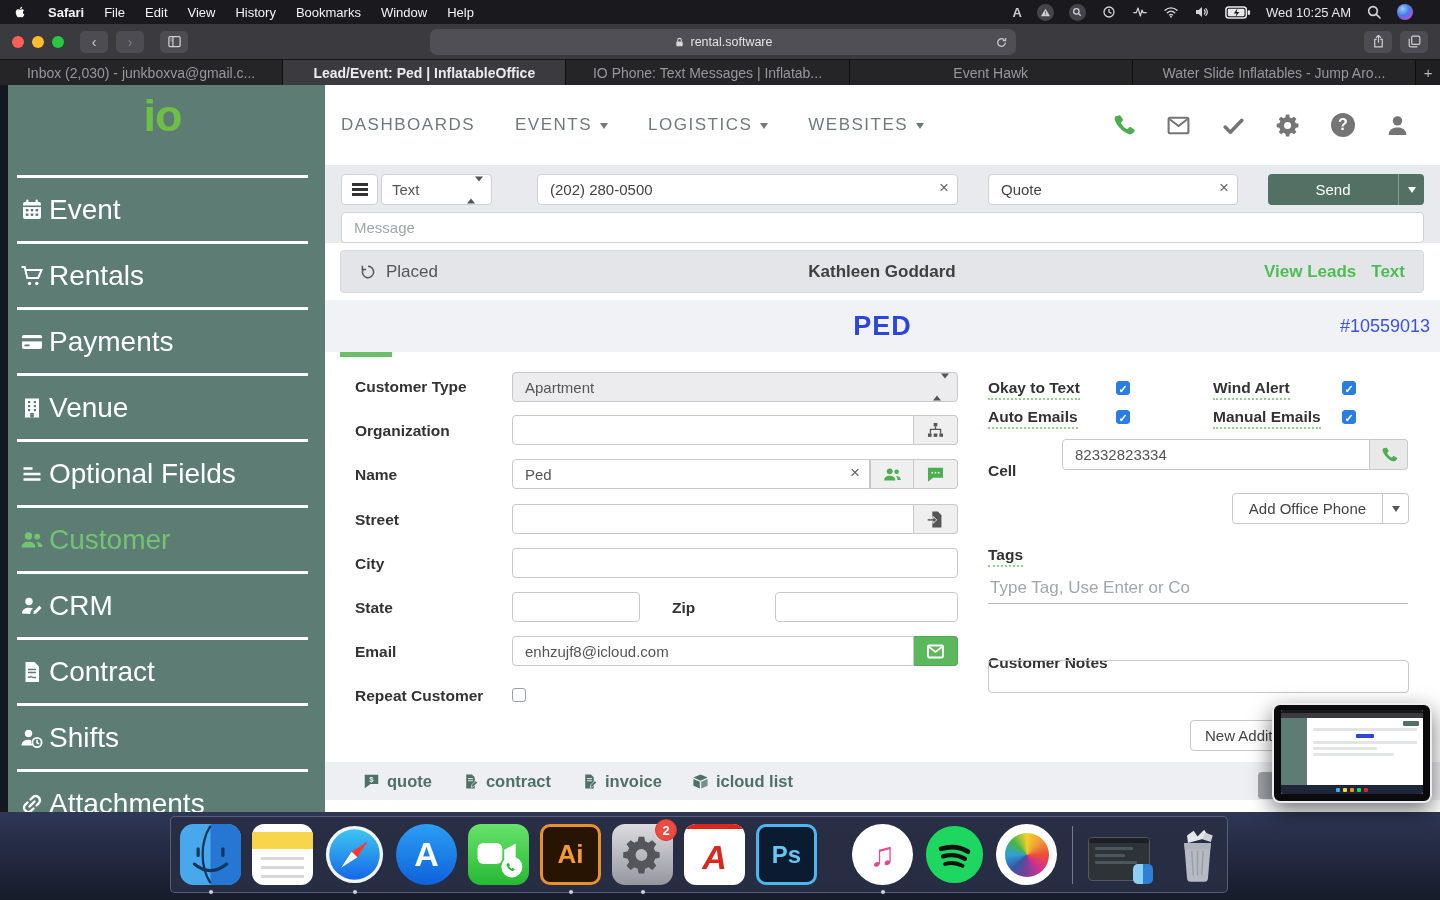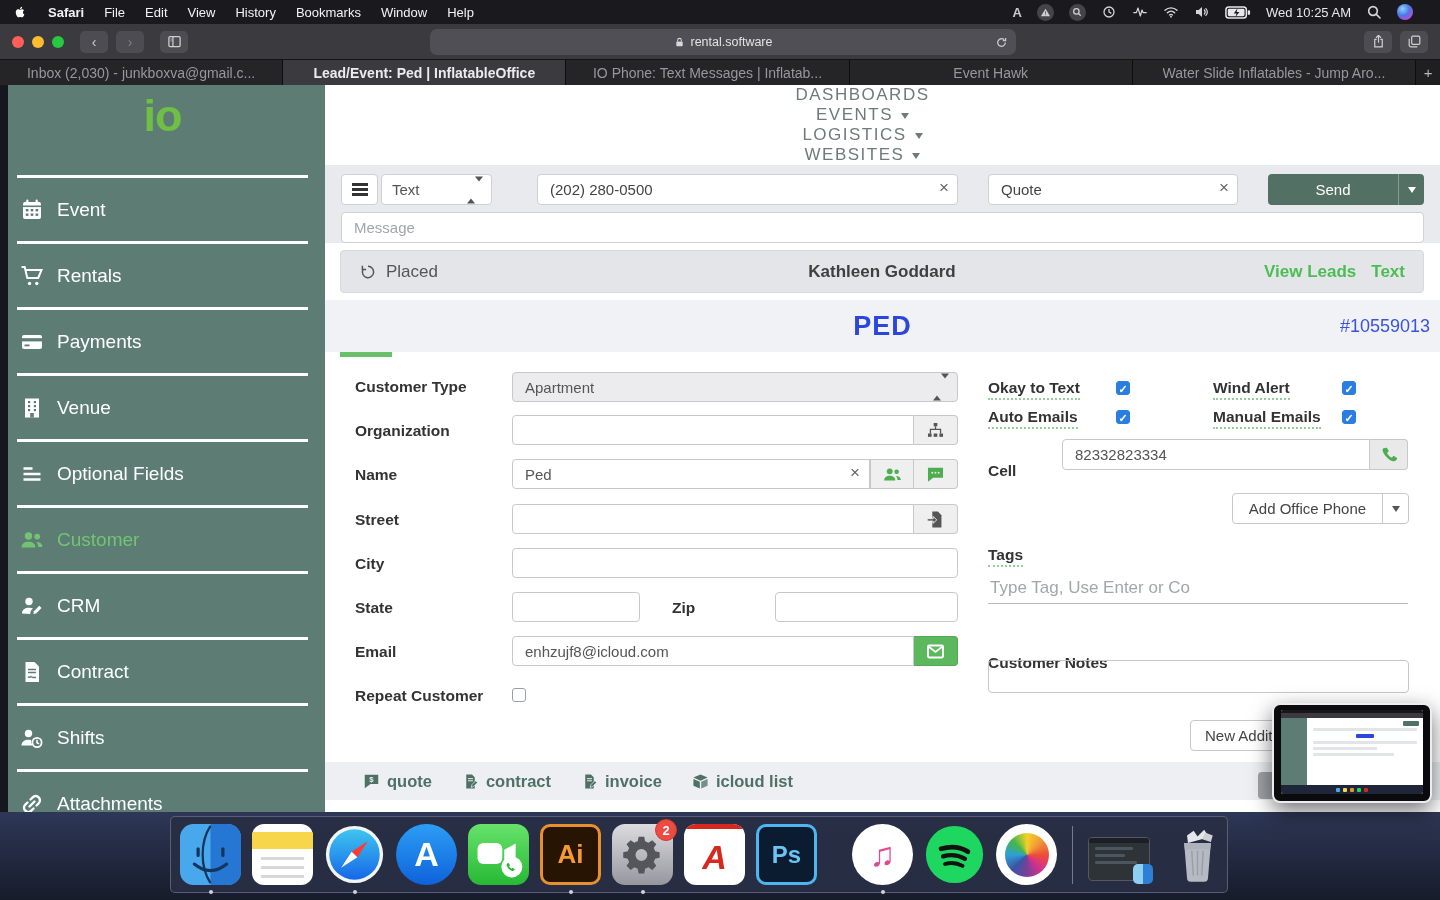--- a/index.html
+++ b/index.html
@@ -50,28 +50,28 @@
   
   .page { position:absolute; top:85px; left:0; width:1440px; height:727px; background:#fff; overflow:hidden; }
   .left-strip { position:absolute; left:0; top:85px; width:8px; height:727px; background:#14171f; z-index:30; }
 
   
   .sb { position:absolute; left:0; top:0; width:325px; height:727px; background:#5d7d74; }
   .sb-logo { height:90px; text-align:center; padding-top:8px; }
   .sb-logo .io { font-size:45px; font-weight:bold; color:#6fbe45; line-height:1; letter-spacing:-1px; }
   .sb-logo .brand { font-size:20px; color:#fff; margin-top:-4px; }
   .sb-item { height:66px; margin:0 17px; border-top:3px solid #fff; display:flex; align-items:center;
-    gap:13px; padding-left:3px; color:#fff; font-size:19px; font-weight:400; cursor:pointer; }
+    gap:5px; padding-left:3px; color:#fff; font-size:28px; font-weight:400; cursor:pointer; }
   .sb-item svg { width:24px; height:24px; flex:none; }
   .sb-item.active { color:#72c472; }
 
   
   .main { position:absolute; left:325px; top:0; width:1115px; height:727px; background:#fff; }
 
-  .navrow { height:80px; display:flex; align-items:center; padding:0 16px;flex-direction:column; }
+  .navrow { height:80px; display:flex; align-items:center; padding:0 16px; }
   .nav-item { font-size:17px; color:#6f7b7b; letter-spacing:1.5px; margin-right:40px;
     display:flex; align-items:center; gap:8px; cursor:pointer; }
   .caret { width:0; height:0; border:4.5px solid transparent; border-top:6px solid #6f7b7b; margin-top:5px; }
   .nav-icons { margin-left:auto; display:flex; align-items:center; gap:30px; padding-right:14px; }
   .nav-icons svg { width:25px; height:25px; color:#757575; }
   .nav-icons .green { color:#4cae4f; }
   .help-circle { width:24px; height:24px; border-radius:50%; background:#757575; color:#fff;
     font-weight:bold; font-size:16px; display:flex; align-items:center; justify-content:center; }
 
   

